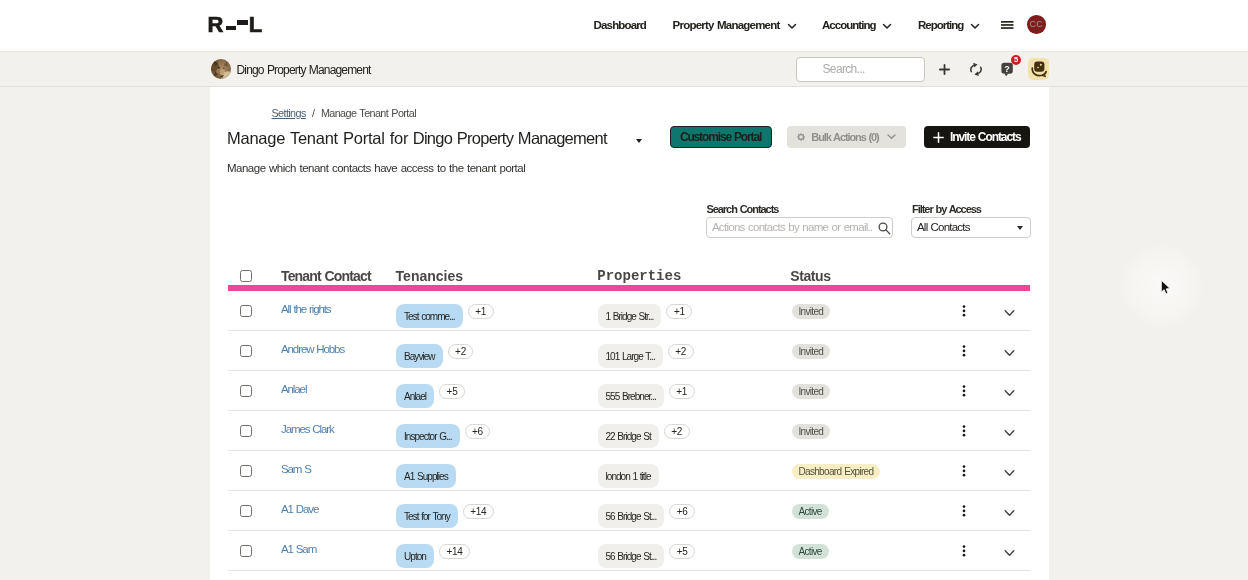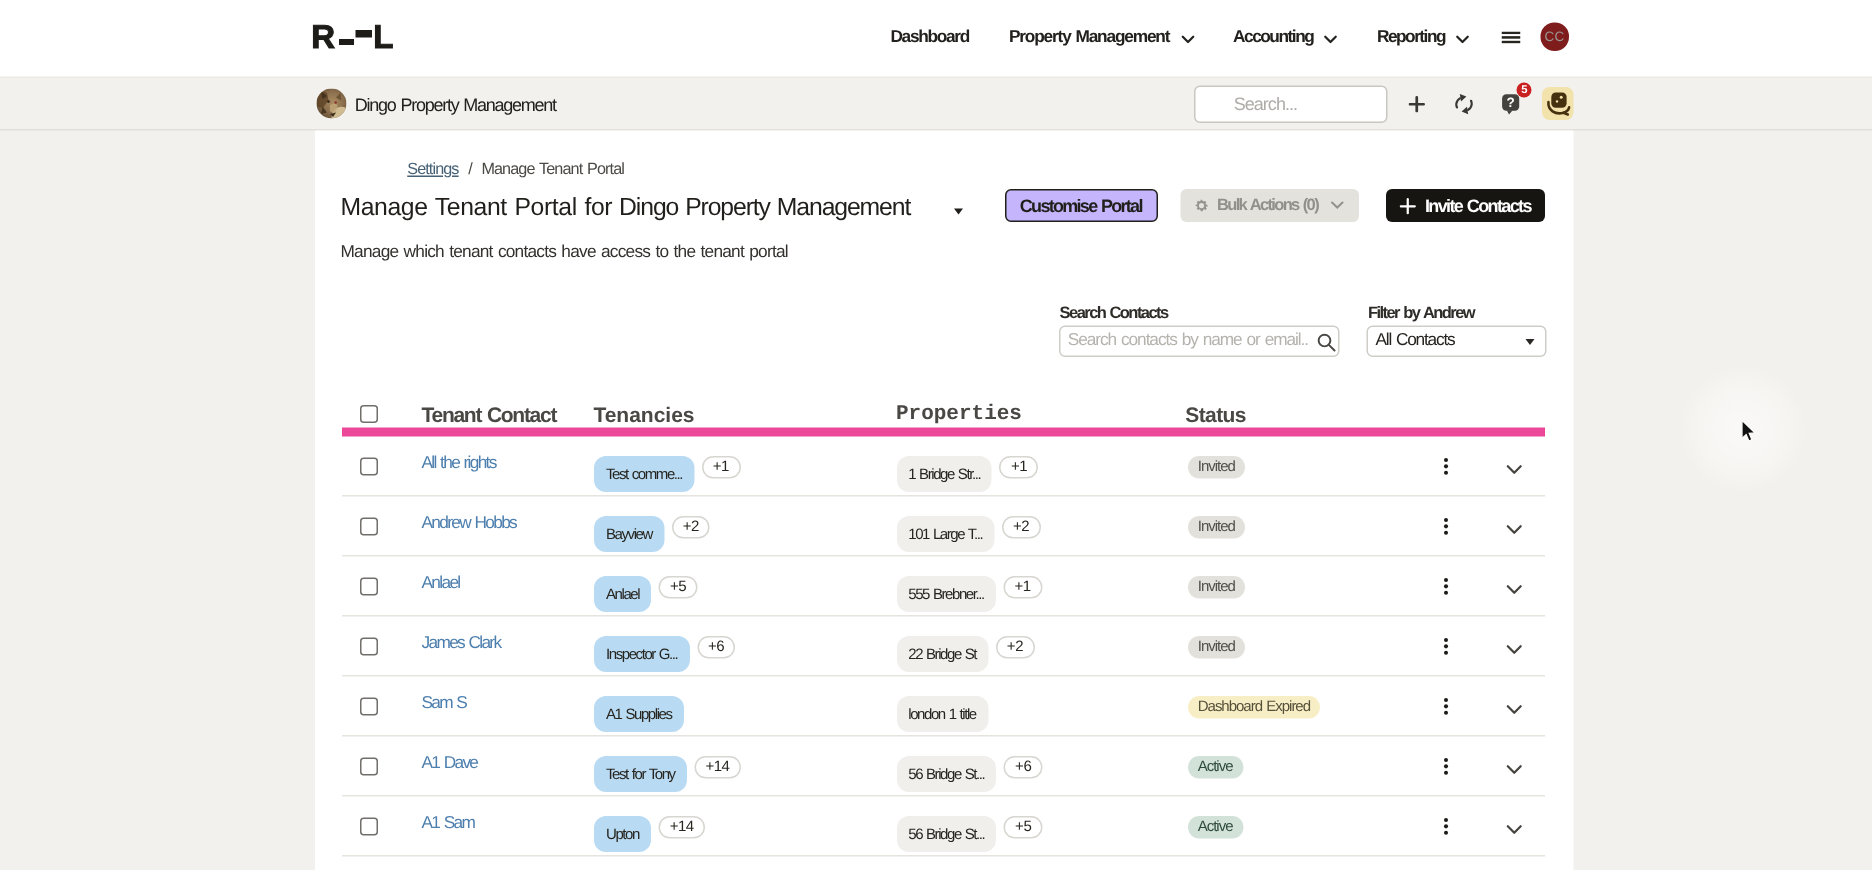--- a/index.html
+++ b/index.html
@@ -24,21 +24,21 @@
 #panel { position:absolute; left:210px; top:86.5px; width:839px; height:493.5px; background:#ffffff; }
 #breadcrumb { position:absolute; left:227.5px; top:107px; font-size:10.8px; letter-spacing:-0.6px; word-spacing:0.8px; color:#4c4a46; }
 #breadcrumb a { color:#466176;padding-left:44px; }
 #h1 { position:absolute; left:227px; top:130px; font-size:16.5px; line-height:17px; color:#201f1b; white-space:nowrap; }
 #h1 b { font-weight:400; letter-spacing:-0.26px; word-spacing:0.8px; }
 #h1 span { letter-spacing:-0.74px; word-spacing:0.8px; }
 #h1caret { position:absolute; left:635.8px; top:139.2px; width:0; height:0; border-left:3.5px solid transparent; border-right:3.5px solid transparent; border-top:4px solid #201f1b; }
 #subtitle { position:absolute; left:227px; top:161.5px; font-size:11.5px; letter-spacing:-0.5px; word-spacing:0.8px; color:#33312d; }
 
 .btn { position:absolute; top:126px; height:22px; border-radius:4px; font-weight:700; display:flex; align-items:center; justify-content:center; white-space:nowrap; }
-#btn-cust { left:669.5px; width:102px; background:#c4b5fd; border:1.3px solid #201f1b; color:#201f1b; font-size:12px; letter-spacing:-1.14px; word-spacing:0.8px; }
+#btn-cust { left:669.5px; width:102px; background:#0f766e; border:1.3px solid #201f1b; color:#201f1b; font-size:12px; letter-spacing:-1.14px; word-spacing:0.8px; }
 #btn-bulk { left:786.5px; width:119px; background:#e4e2dd; color:#92908a; gap:5px; font-size:11px; letter-spacing:-1.1px; word-spacing:0.8px; }
 #btn-invite { left:923.5px; width:106.5px; background:#161511; color:#ffffff; gap:6px; font-size:12px; letter-spacing:-1.08px; word-spacing:0.8px; }
 
 .flabel { position:absolute; top:202.5px; font-size:11px; font-weight:700; letter-spacing:-1.04px; word-spacing:0.8px; color:#2e2c28; }
 #searchc { position:absolute; left:706.4px; top:216.5px; width:186.5px; height:21.5px; border:1px solid #cfcdc8; border-radius:4px; background:#fff; display:flex; align-items:center; }
 #searchc span { font-size:11.5px; letter-spacing:-0.71px; word-spacing:0.8px; color:#b5b3ae; padding-left:4.5px; white-space:nowrap; }
 #filterc { position:absolute; left:911.2px; top:216.5px; width:119.5px; height:21.5px; border:1px solid #cfcdc8; border-radius:4px; background:#fff; display:flex; align-items:center; }
 #filterc span { font-size:11.5px; letter-spacing:-0.79px; word-spacing:0.8px; color:#25231f; padding-left:4.8px; }
 #filterc .fcaret { position:absolute; right:6.5px; top:8.5px; width:0; height:0; border-left:3.8px solid transparent; border-right:3.8px solid transparent; border-top:4.5px solid #2a2824; }
 
@@ -163,23 +163,23 @@
     </svg>
 </div>
 <div class="btn" id="btn-invite">
   <svg width="11" height="11" viewBox="0 0 11 11">
       <path d="M5.5 0.8 V10.2 M0.8 5.5 H10.2" stroke="#fff" stroke-width="1.5" stroke-linecap="round"></path>
     </svg>
   <span>Invite Contacts</span>
 </div>
 
 <span class="flabel" style="left:706.4px;">Search Contacts</span>
-<span class="flabel" style="left:912px;">Filter by Andrew</span>
+<span class="flabel" style="left:912px;">Filter by Access</span>
 <div id="searchc">
-  <span>Search contacts by name or email..</span>
+  <span>Actions contacts by name or email..</span>
   <svg class="abs" style="left:171px; top:4px;" width="13" height="13" viewBox="0 0 13 13">
     <circle cx="5" cy="5" r="3.9" fill="none" stroke="#4a4844" stroke-width="1.3"></circle>
     <path d="M7.9 7.9 L11.7 11.7" stroke="#4a4844" stroke-width="1.3" stroke-linecap="round"></path>
   </svg>
 </div>
 <div id="filterc">
     <span>All Contacts</span>
     <i class="fcaret"></i>
   </div>
 

